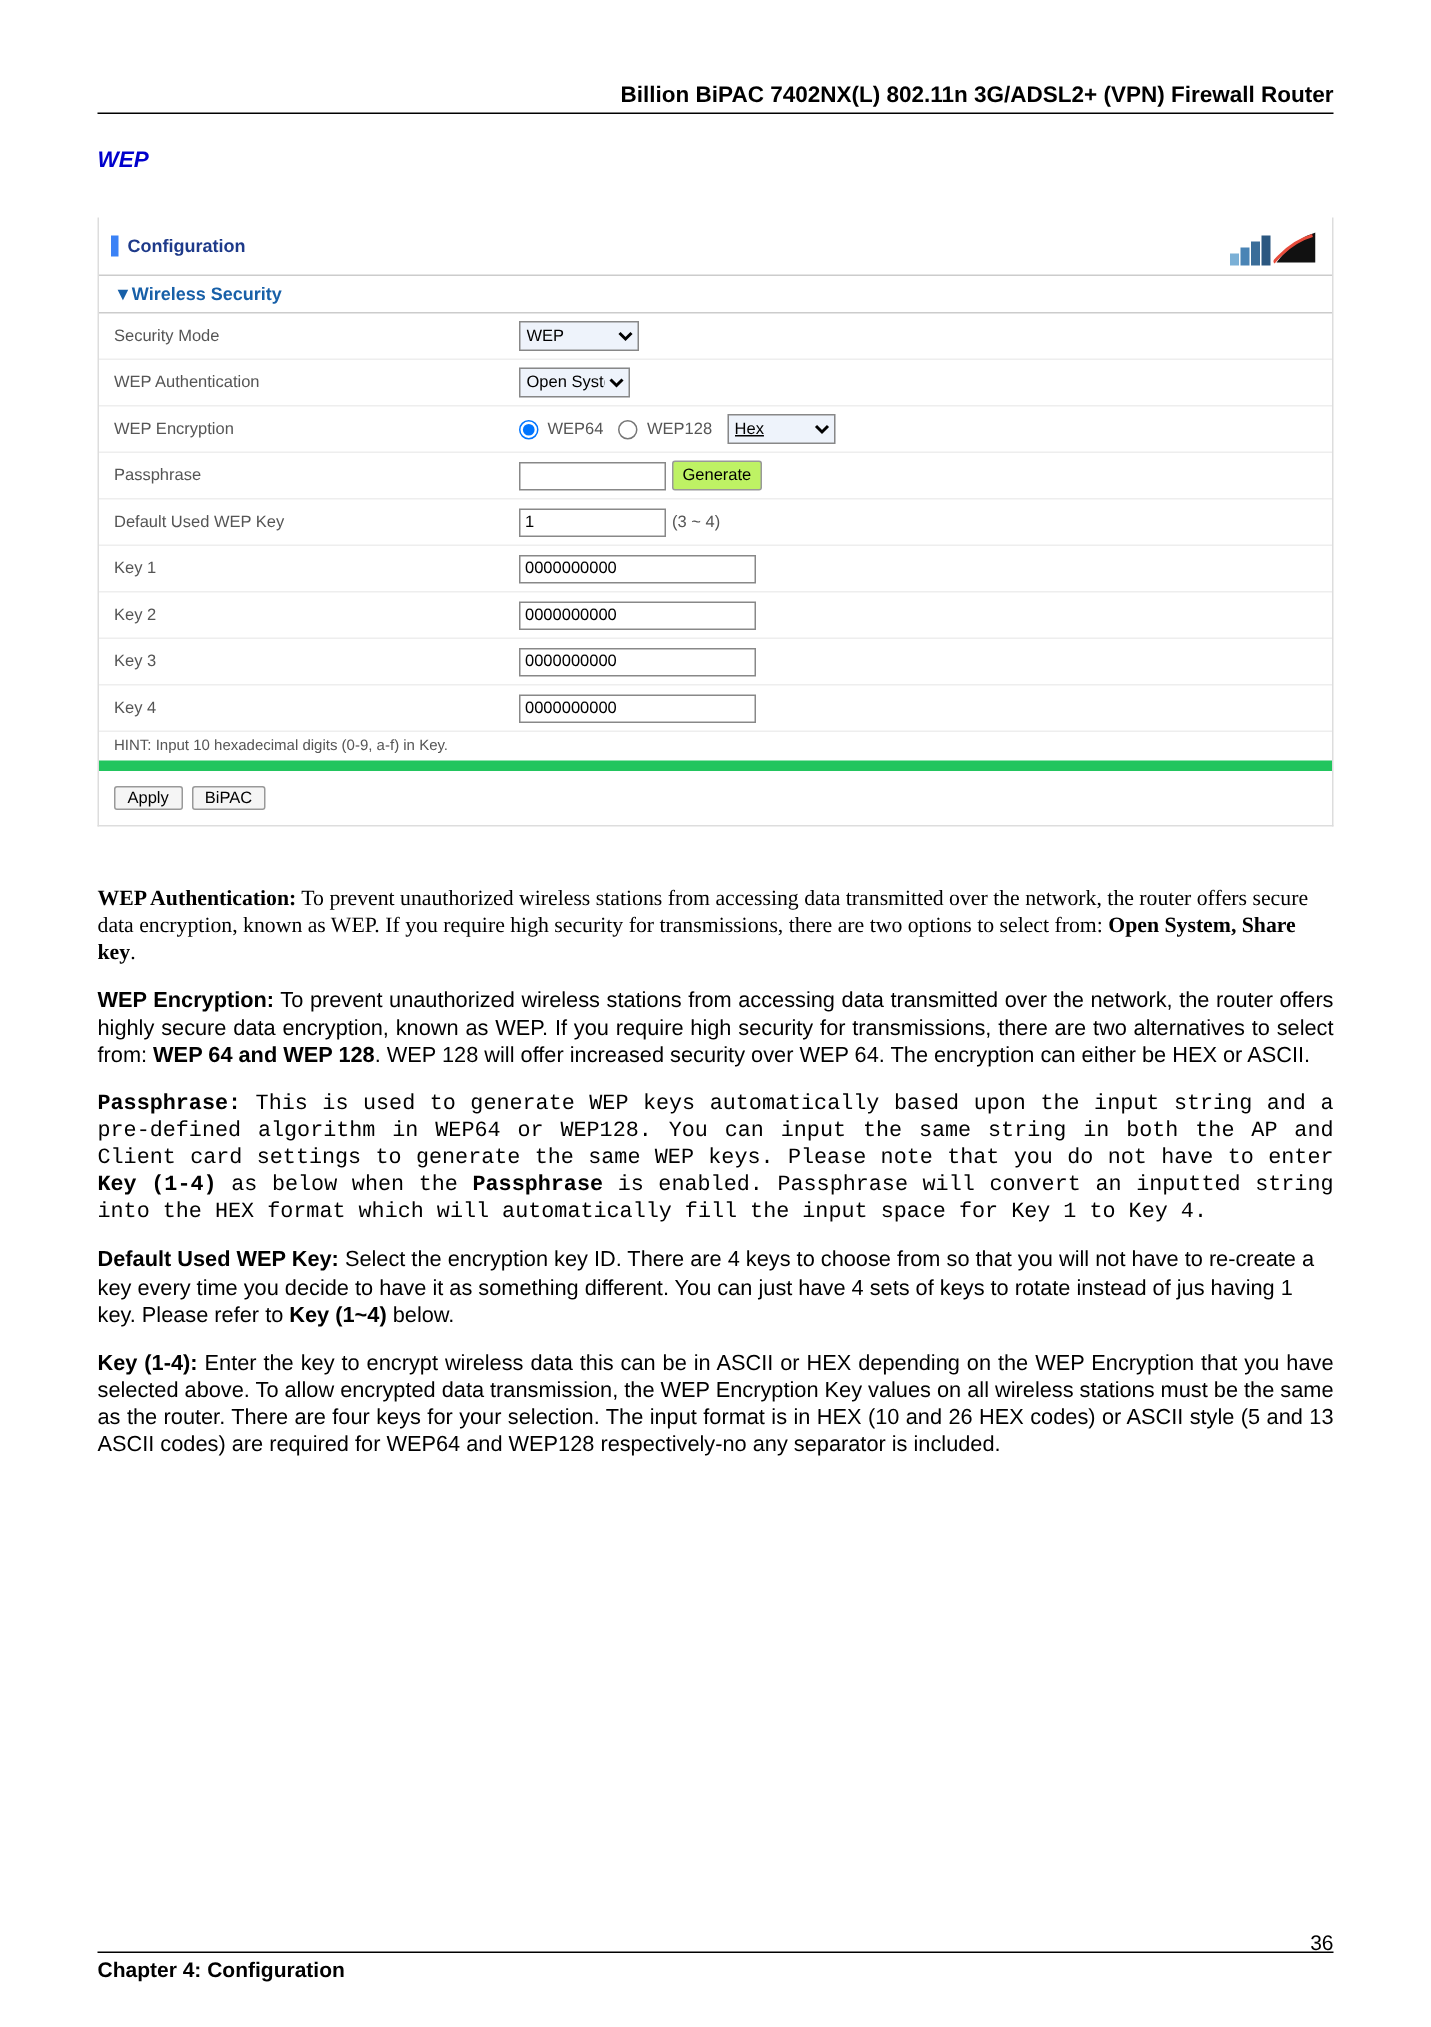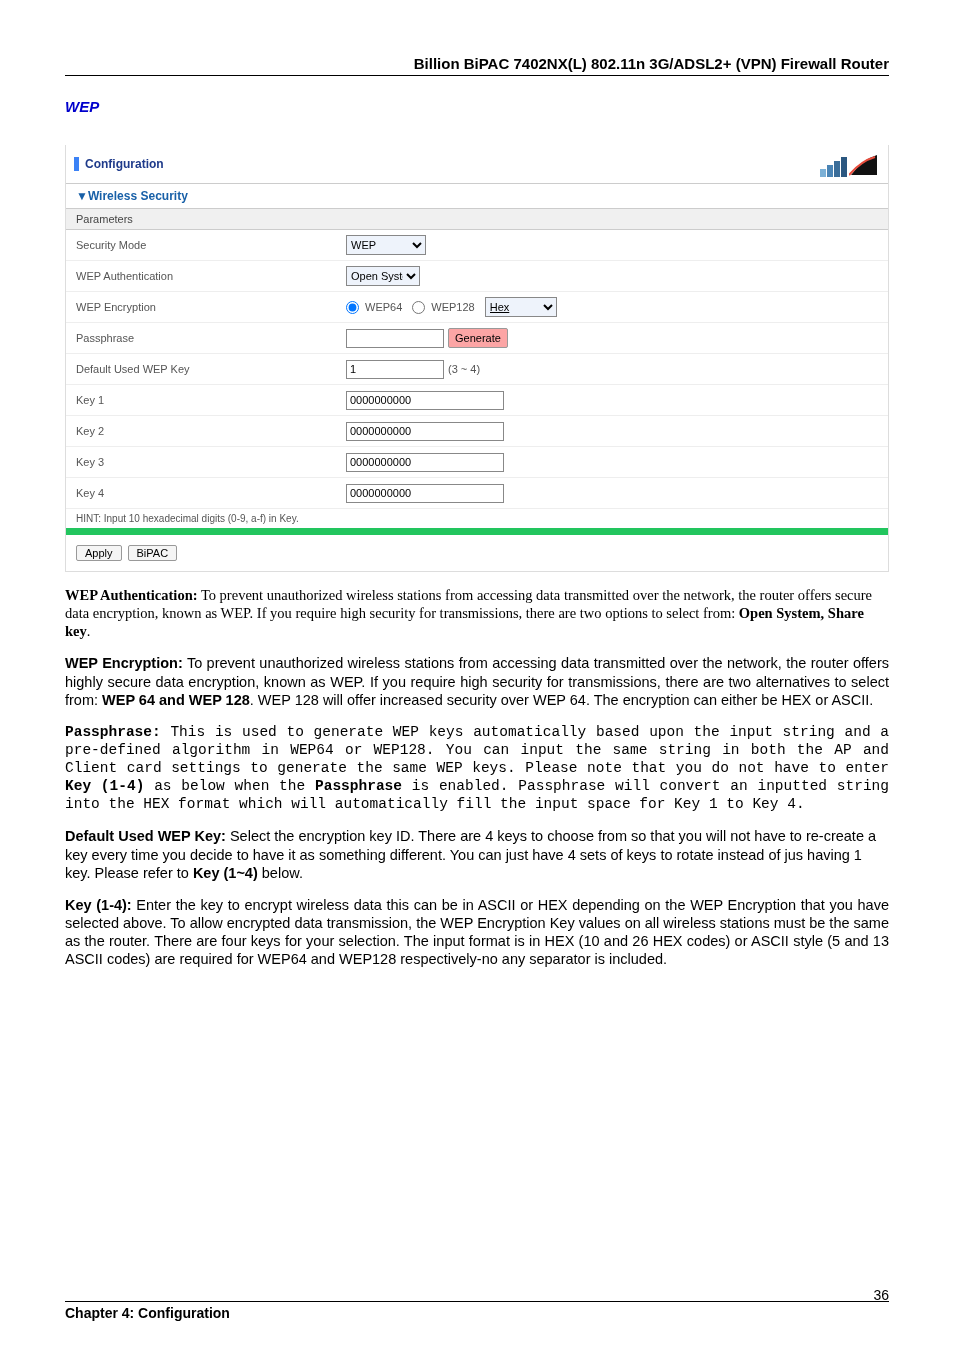--- a/index.html
+++ b/index.html
@@ -29,21 +29,21 @@
   .wep-title {
     color: #0000CC;
     font-weight: bold;
     font-style: italic;
     font-size: 15px;
     margin-bottom: 30px;
   }
   .config-panel {
     border: 1px solid #ddd;
     border-top: none;
-    margin-bottom: 14px;
+    margin-bottom: 39px;
     font-size: 11px;
   }
   .config-header {
     display: flex;
     align-items: center;
     justify-content: space-between;
     padding: 6px 8px;
   }
   .config-title {
     color: #1E3A8A;
@@ -118,21 +118,21 @@
     height: 20px;
     background: #eef3fb;
   }
   .row-control input[type="radio"] { margin: 0 2px 0 0; vertical-align: middle; }
   .row-control label { margin-right: 6px; }
   .row-control button {
     font-size: 11px;
     padding: 0 6px;
     height: 20px;
     border: 1px solid #999;
-    background: #fca5a5;
+    background: #bef264;
     border-radius: 2px;
   }
   .hint-row {
     font-size: 10px;
     color: #555;
     padding: 4px 10px;
     border-bottom: 7px solid #22c55e;
   }
   .button-row {
     padding: 10px;
@@ -185,21 +185,20 @@
             <div class="bar4"></div>
         </div>
         <svg width="28" height="24" viewBox="0 0 28 24">
           <path d="M2 22 Q 14 6 28 2 L 28 22 Z" fill="#111"></path>
           <path d="M0 22 Q 12 8 26 4" stroke="#e74c3c" stroke-width="2" fill="none"></path>
         </svg>
       </div>
     </div>
 
     <div class="section-header">▼Wireless Security</div>
-    <div class="params-header">Parameters</div>
 
     <div class="form-row">
       <div class="row-label">Security Mode</div>
       <div class="row-control">
         <select style="width:80px;">
           <option>WEP</option>
         </select>
       </div>
     </div>
 

